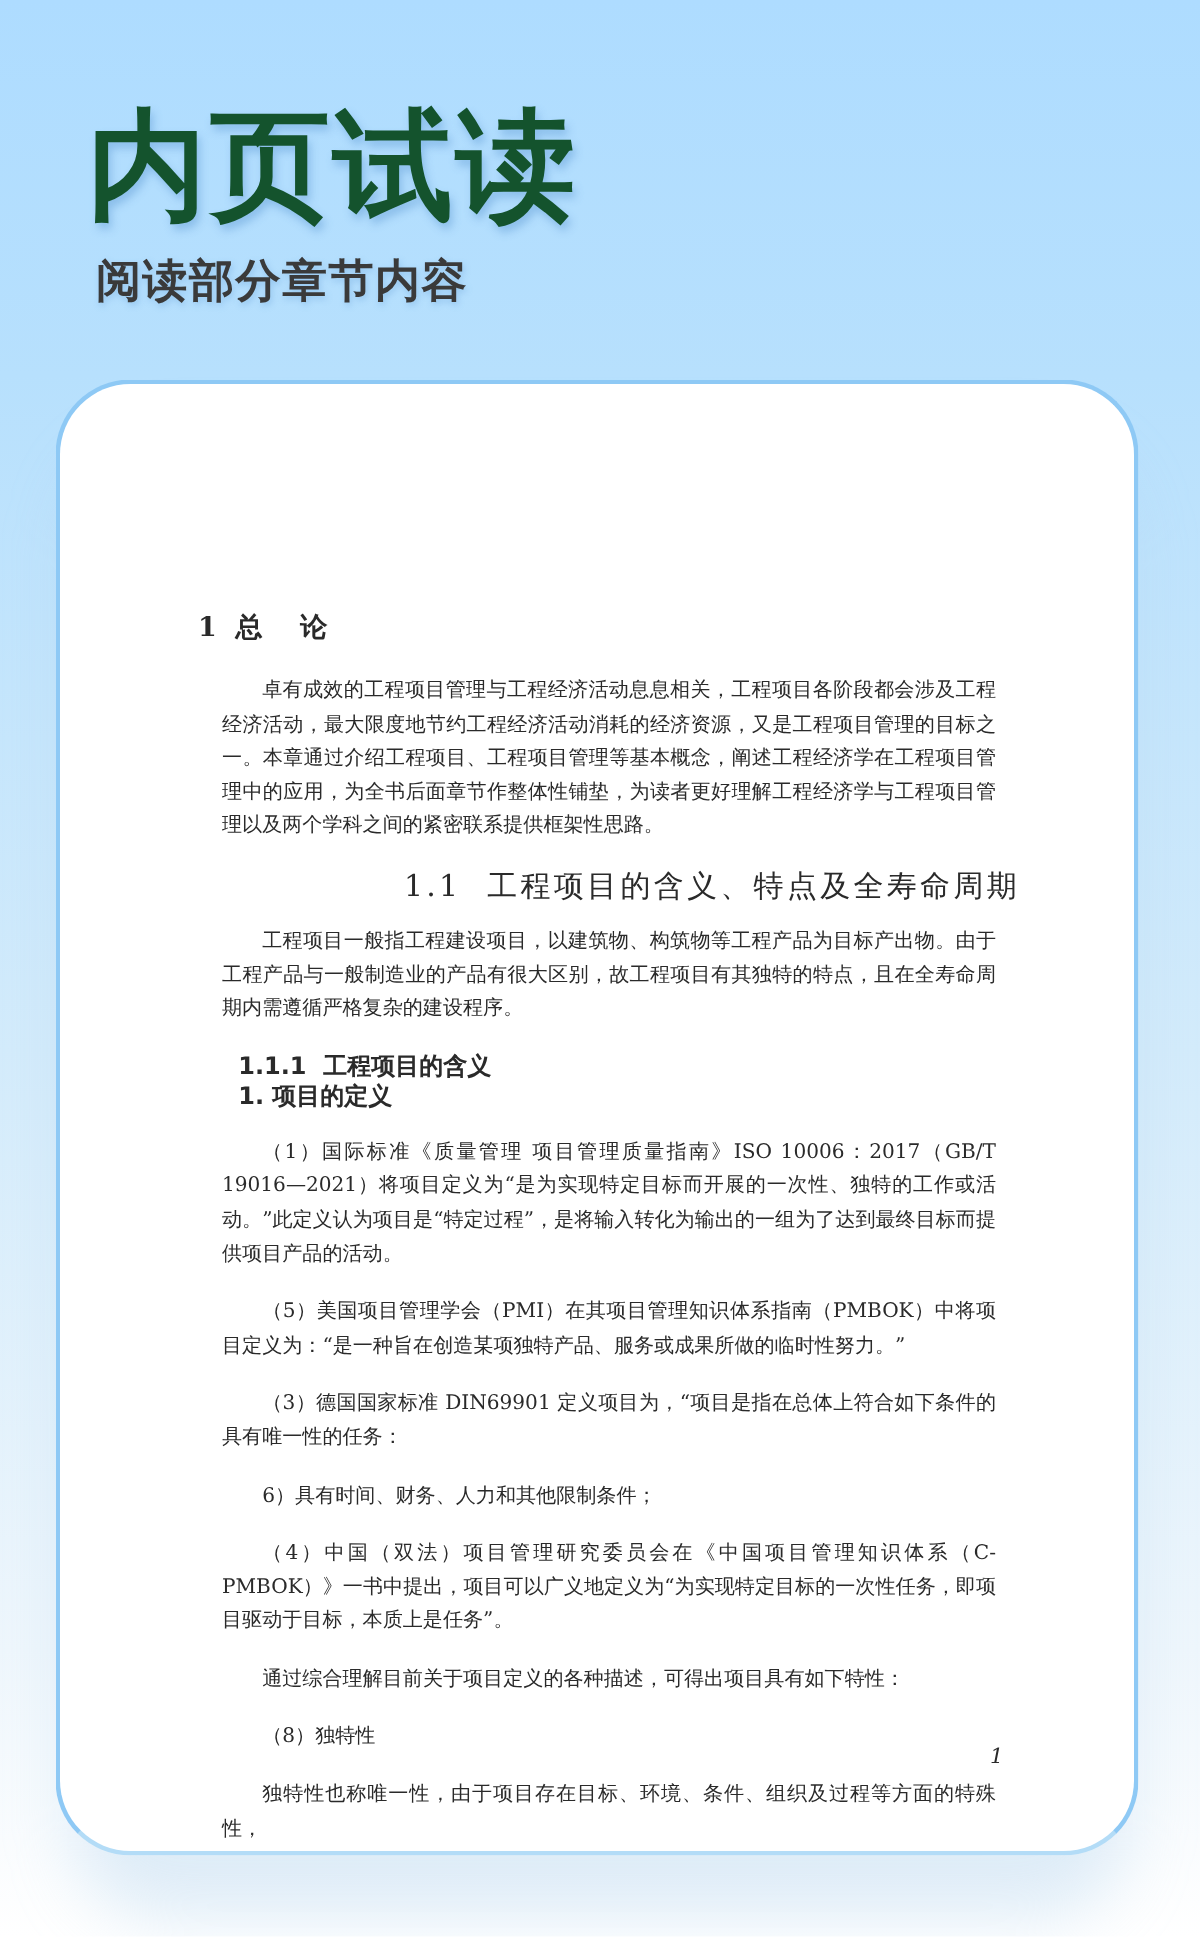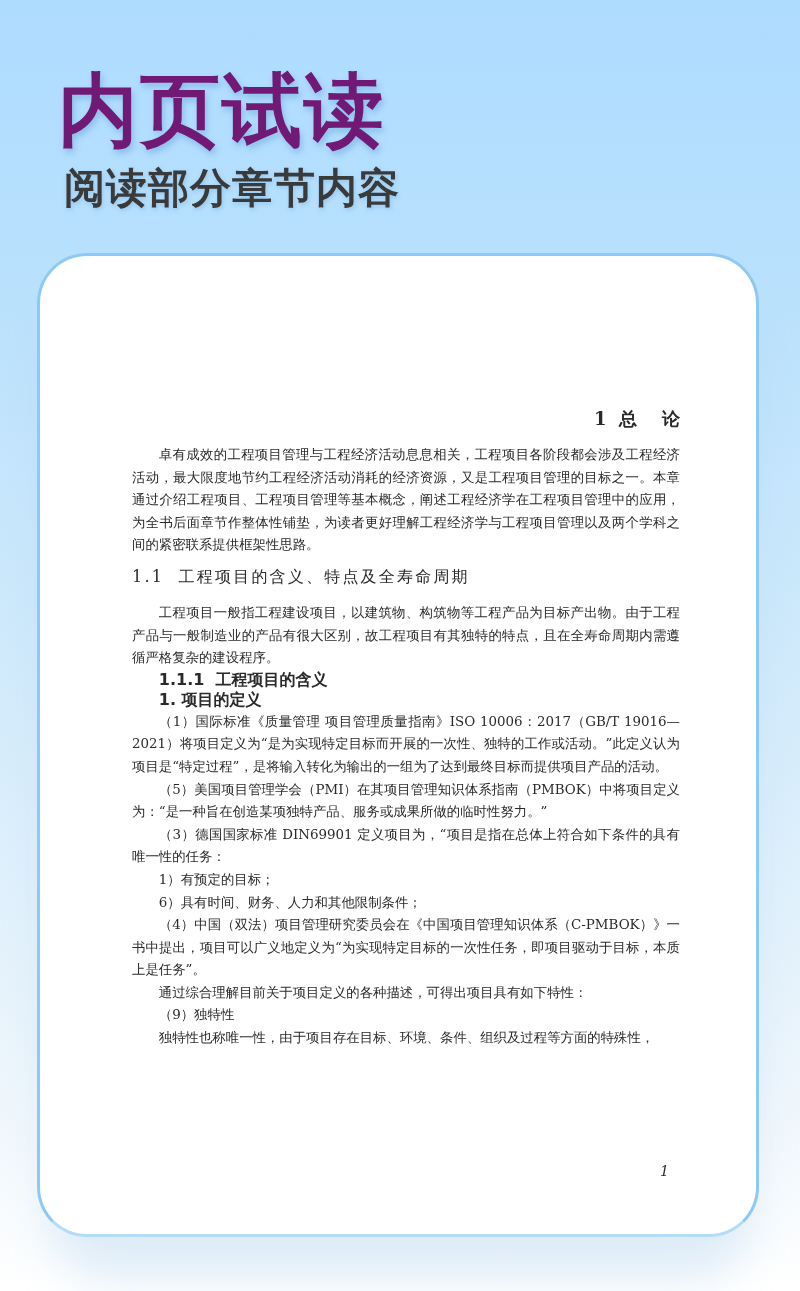--- a/index.html
+++ b/index.html
@@ -17,32 +17,32 @@
   .hero-title {
     position: absolute;
     left: 58px;
     top: 56px;
     margin: 0;
     font-family: "DejaVu Sans", "Liberation Sans", sans-serif;
     font-weight: bold;
     font-size: 80px;
     line-height: 110px;
     letter-spacing: 2px;
-    color: #701a75;
+    color: #14532d;
     text-shadow: 2px 4px 6px rgba(90, 150, 210, 0.45);
     white-space: nowrap;
   }
   .hero-subtitle {
     position: absolute;
     left: 64px;
     top: 166px;
     margin: 0;
     font-family: "DejaVu Sans", "Liberation Sans", sans-serif;
     font-weight: bold;
-    font-size: 41px;
+    font-size: 30px;
     line-height: 44px;
     letter-spacing: 1px;
     color: #3a3a3a;
     text-shadow: 1px 2px 4px rgba(90, 150, 210, 0.35);
     white-space: nowrap;
   }
   .card-shadow {
     position: absolute;
     left: 50px;
     top: 300px;
@@ -67,36 +67,36 @@
   .page {
     position: absolute;
     left: 132px;
     top: 404px;
     width: 548px;
     color: #2a2a2a;
     font-size: 13.4px;
     line-height: 22.6px;
   }
   .chapter-title {
-    text-align: right;
+    text-align: left;
     font-weight: bold;
     font-size: 18px;
     line-height: 30px;
     margin: 0 0 10px 0;
     white-space: pre;
   }
   .para {
-    margin: 0;
+    margin: 16px;
     text-indent: 26.8px;
     text-align: justify;
     text-justify: inter-ideograph;
   }
   .section-title {
-    text-align: left;
-    font-size: 16px;
+    text-align: right;
+    font-size: 20px;
     letter-spacing: 2.2px;
     line-height: 22px;
     margin: 9px 0 14px 0;
     font-weight: normal;
     white-space: pre;
   }
   .subhead {
     margin: 0;
     text-indent: 26.8px;
     font-weight: bold;
@@ -126,21 +126,20 @@
 <div class="page">
   <div class="chapter-title">1  总    论</div>
   <p class="para">卓有成效的工程项目管理与工程经济活动息息相关，工程项目各阶段都会涉及工程经济活动，最大限度地节约工程经济活动消耗的经济资源，又是工程项目管理的目标之一。本章通过介绍工程项目、工程项目管理等基本概念，阐述工程经济学在工程项目管理中的应用，为全书后面章节作整体性铺垫，为读者更好理解工程经济学与工程项目管理以及两个学科之间的紧密联系提供框架性思路。</p>
   <div class="section-title">1.1  工程项目的含义、特点及全寿命周期</div>
   <p class="para">工程项目一般指工程建设项目，以建筑物、构筑物等工程产品为目标产出物。由于工程产品与一般制造业的产品有很大区别，故工程项目有其独特的特点，且在全寿命周期内需遵循严格复杂的建设程序。</p>
   <div class="subhead">1.1.1  工程项目的含义</div>
   <div class="subhead">1. 项目的定义</div>
   <p class="para">（1）国际标准《质量管理 项目管理质量指南》ISO 10006：2017（GB/T 19016—2021）将项目定义为“是为实现特定目标而开展的一次性、独特的工作或活动。”此定义认为项目是“特定过程”，是将输入转化为输出的一组为了达到最终目标而提供项目产品的活动。</p>
   <p class="para">（5）美国项目管理学会（PMI）在其项目管理知识体系指南（PMBOK）中将项目定义为：“是一种旨在创造某项独特产品、服务或成果所做的临时性努力。”</p>
   <p class="para">（3）德国国家标准 DIN69901 定义项目为，“项目是指在总体上符合如下条件的具有唯一性的任务：</p>
-  <p class="para">1）有预定的目标；</p>
   <p class="para">6）具有时间、财务、人力和其他限制条件；</p>
   <p class="para">（4）中国（双法）项目管理研究委员会在《中国项目管理知识体系（C-PMBOK）》一书中提出，项目可以广义地定义为“为实现特定目标的一次性任务，即项目驱动于目标，本质上是任务”。</p>
   <p class="para">通过综合理解目前关于项目定义的各种描述，可得出项目具有如下特性：</p>
-  <p class="para">（9）独特性</p>
+  <p class="para">（8）独特性</p>
   <p class="para">独特性也称唯一性，由于项目存在目标、环境、条件、组织及过程等方面的特殊性，</p>
 </div>
 
 <div class="page-number">1</div>
 
 </body></html>

